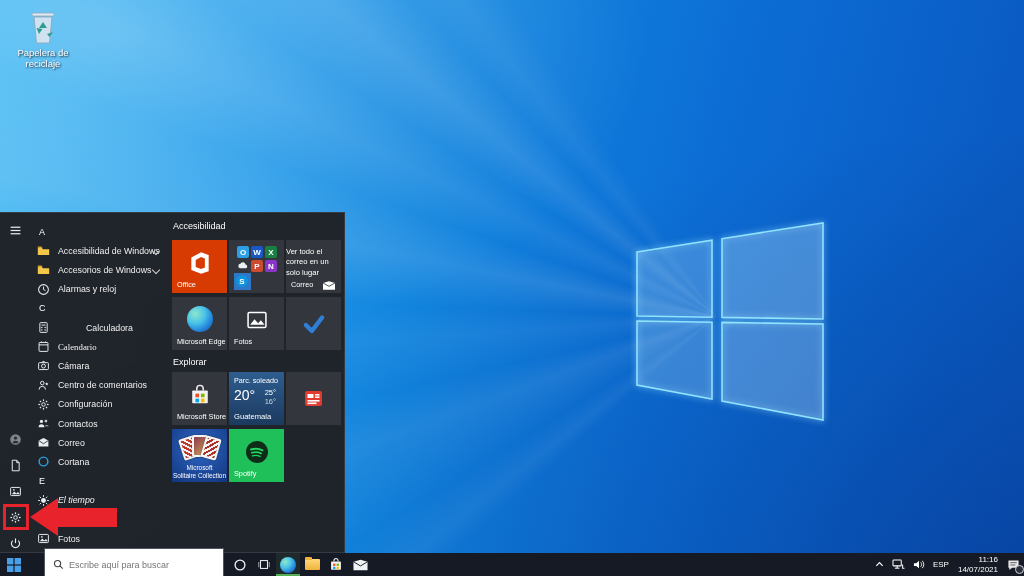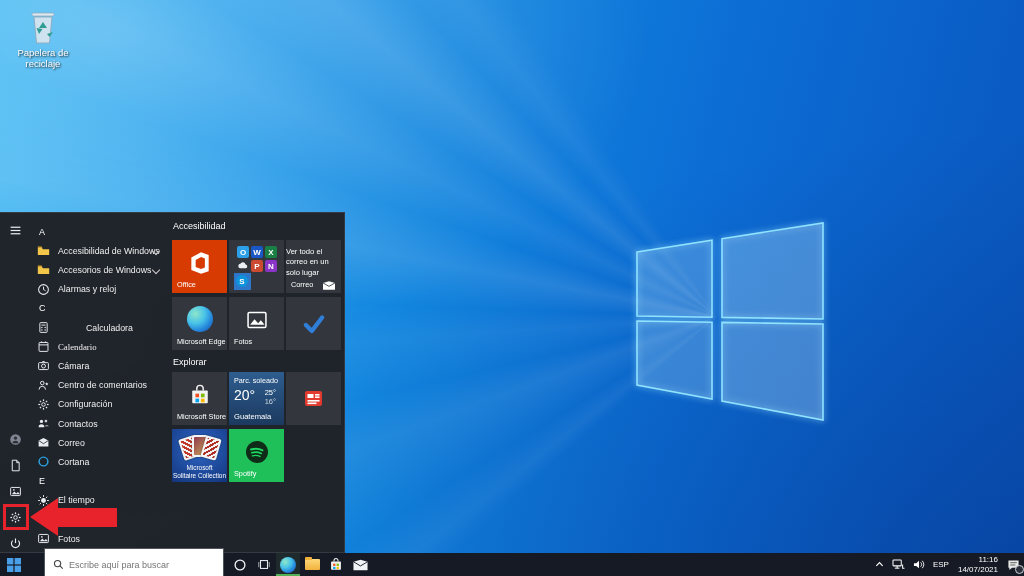--- a/index.html
+++ b/index.html
@@ -296,21 +296,21 @@
           <span class="aicon">
             <svg width="13" height="13" viewBox="0 0 16 16">
               <circle cx="8" cy="8" r="5.4" fill="none" stroke="#2aa1e0" stroke-width="1.8"></circle>
             </svg>
           </span>
         <span class="albl">Cortana</span>
         </div>
         <div class="app-row" style="top: 258.6px;">
           <span class="section-letter">E</span>
         </div>
-        <div class="app-row" style="top: 277.8px;">
+        <div class="app-row" style="top: 277.8px; font-style: italic;">
           <span class="aicon">
             <svg width="13" height="13" viewBox="0 0 16 16">
               <circle cx="8" cy="8" r="3" fill="#e9edf0"></circle>
               <g stroke="#e9edf0" stroke-width="1.2">
                 <line x1="12.4" y1="8" x2="14.6" y2="8"></line>
                 <line x1="11.11126983722081" y1="11.11126983722081" x2="12.666904755831213" y2="12.666904755831213"></line>
                 <line x1="8" y1="12.4" x2="8" y2="14.6"></line>
                 <line x1="4.888730162779191" y1="11.11126983722081" x2="3.3330952441687867" y2="12.666904755831213"></line>
                 <line x1="3.5999999999999996" y1="8" x2="1.4000000000000004" y2="8"></line>
                 <line x1="4.88873016277919" y1="4.888730162779191" x2="3.3330952441687858" y2="3.3330952441687867"></line>

